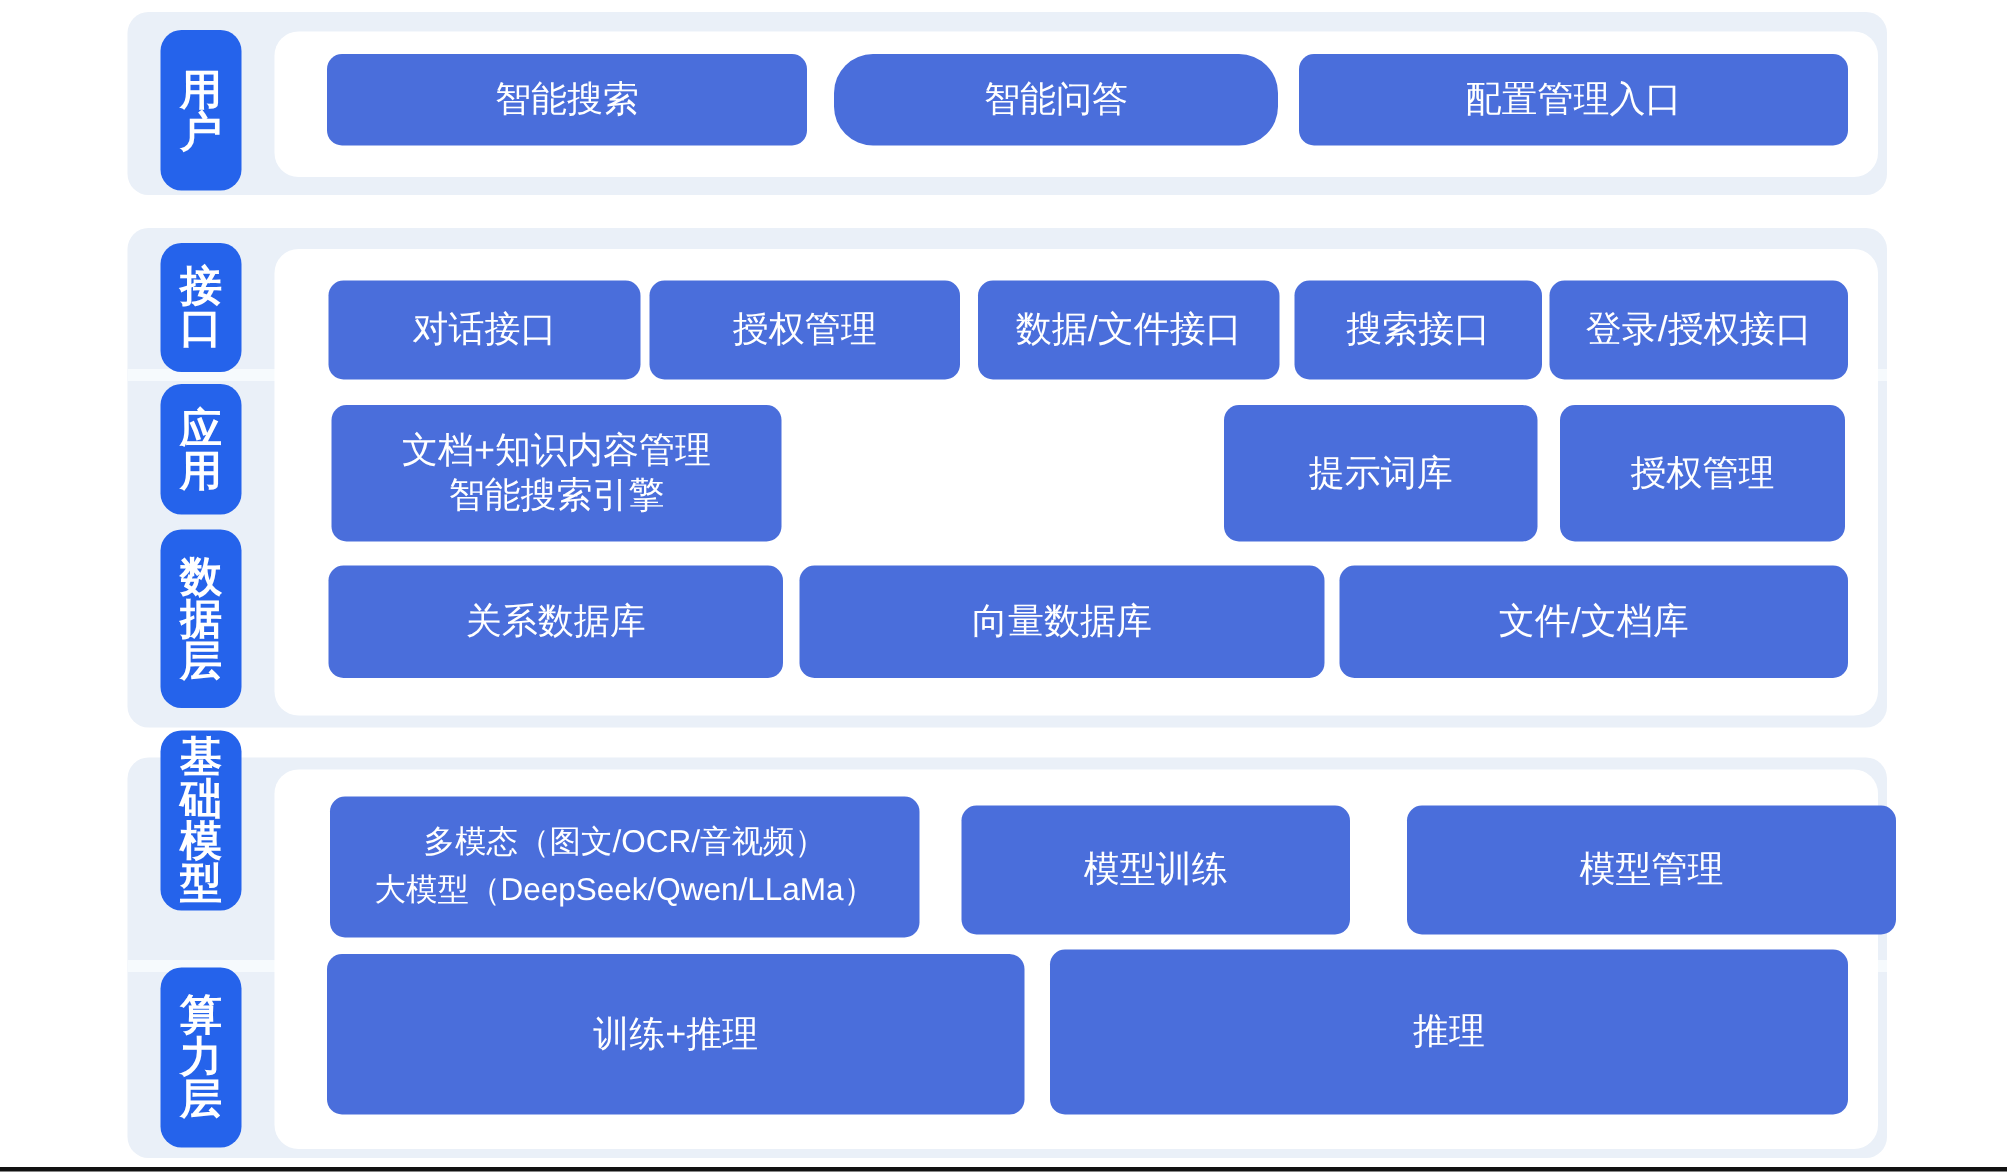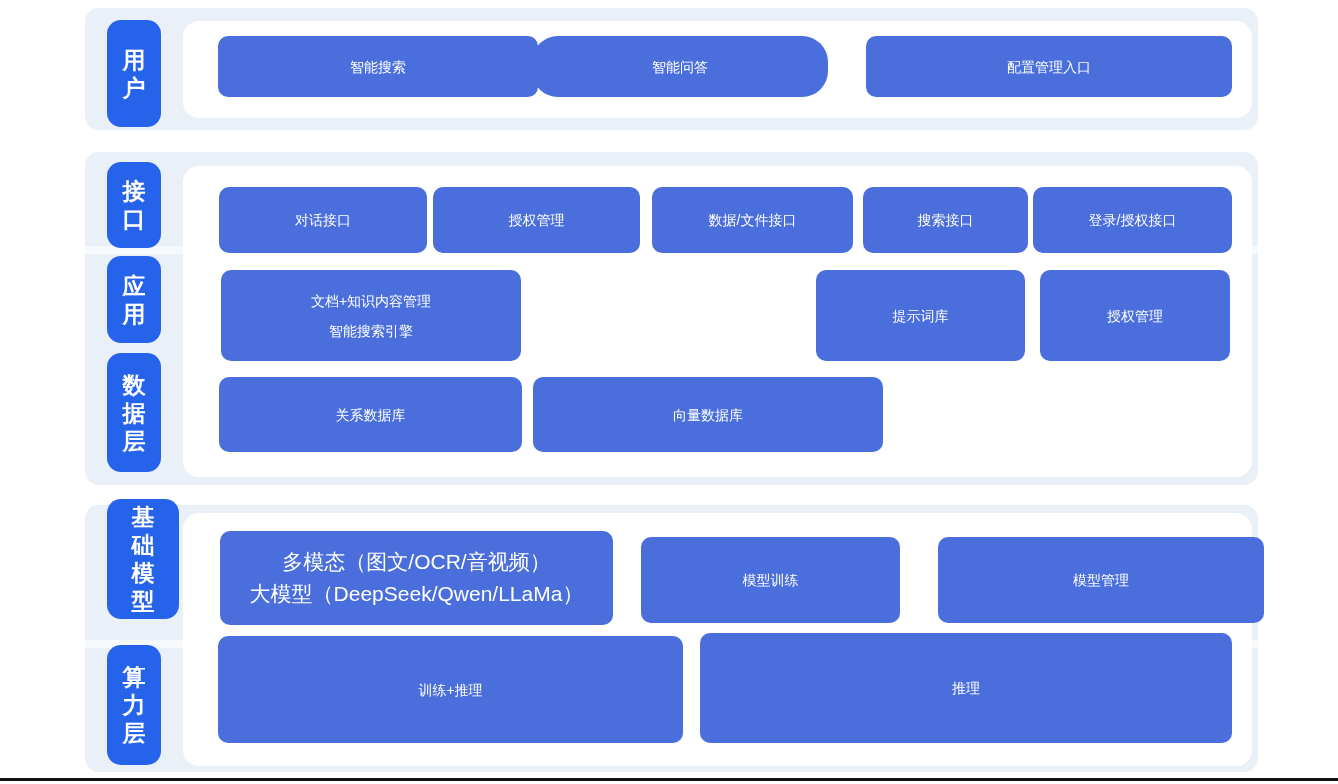--- a/index.html
+++ b/index.html
@@ -5,43 +5,43 @@
   html,body{margin:0;padding:0;background:#fff;}
   #page{
     position:relative;width:1338px;height:784px;background:#ffffff;overflow:hidden;
     font-family:"Liberation Sans","DejaVu Sans",sans-serif;
   }
   .card{position:absolute;background:#EAF0F8;border-radius:14px;}
   .stripe{position:absolute;background:#F6FAFD;}
   .panel{position:absolute;background:#FFFFFF;border-radius:16px;}
   .vlabel{
     position:absolute;background:#2563EB;border-radius:14px;color:#fff;
-    font-weight:700;font-size:23px;line-height:28px;
+    font-weight:700;font-size:28px;line-height:28px;
     display:flex;align-items:center;justify-content:center;text-align:center;
     padding:0 14px;box-sizing:border-box;word-break:break-all;
   }
   .bbox{
     position:absolute;background:#4A6EDB;border-radius:10px;color:#fff;
-    font-size:14px;display:flex;flex-direction:column;align-items:center;justify-content:center;
+    font-size:24px;display:flex;flex-direction:column;align-items:center;justify-content:center;
     text-align:center;line-height:30px;
   }
   .bbox .ln{display:block;}
   .bigtext{font-size:21px;}
   #bottom-line{position:absolute;left:0;top:778px;width:1338px;height:3px;background:#111111;}
 </style>
 </head>
 <body>
 
 <div id="page">
 
   <div class="card" style="left:85px;top:8px;width:1173px;height:122px;"></div>
   <div class="panel" style="left:183px;top:21px;width:1069px;height:97px;"></div>
   <div class="vlabel" style="left:107px;top:20px;width:54px;height:107px;">用户</div>
   <div class="bbox" style="left:218px;top:36px;width:320px;height:61px;">智能搜索</div>
-  <div class="bbox" style="left:532px;top:36px;width:296px;height:61px;border-radius:26px;">智能问答</div>
+  <div class="bbox" style="left:556px;top:36px;width:296px;height:61px;border-radius:26px;">智能问答</div>
   <div class="bbox" style="left:866px;top:36px;width:366px;height:61px;">配置管理入口</div>
 
   <div class="card" style="left:85px;top:152px;width:1173px;height:333px;"></div>
   <div class="stripe" style="left:85px;top:246px;width:1173px;height:8px;"></div>
   <div class="panel" style="left:183px;top:166px;width:1069px;height:311px;"></div>
   <div class="vlabel" style="left:107px;top:162px;width:54px;height:86px;">接口</div>
   <div class="vlabel" style="left:107px;top:256px;width:54px;height:87px;">应用</div>
   <div class="vlabel" style="left:107px;top:353px;width:54px;height:119px;">数据层</div>
 
   <div class="bbox" style="left:219px;top:187px;width:208px;height:66px;">对话接口</div>
@@ -52,25 +52,26 @@
 
   <div class="bbox" style="left:221px;top:270px;width:300px;height:91px;">
     <span class="ln">文档+知识内容管理</span>
     <span class="ln">智能搜索引擎</span>
   </div>
   <div class="bbox" style="left:816px;top:270px;width:209px;height:91px;">提示词库</div>
   <div class="bbox" style="left:1040px;top:270px;width:190px;height:91px;">授权管理</div>
 
   <div class="bbox" style="left:219px;top:377px;width:303px;height:75px;">关系数据库</div>
   <div class="bbox" style="left:533px;top:377px;width:350px;height:75px;">向量数据库</div>
+  <div class="bbox" style="left:893px;top:377px;width:339px;height:75px;">文件/文档库</div>
 
   <div class="card" style="left:85px;top:505px;width:1173px;height:267px;"></div>
   <div class="stripe" style="left:85px;top:640px;width:1173px;height:8px;"></div>
   <div class="panel" style="left:183px;top:513px;width:1069px;height:253px;"></div>
-  <div class="vlabel" style="left:107px;top:499px;width:72px;height:120px;">基础模型</div>
+  <div class="vlabel" style="left:107px;top:487px;width:54px;height:120px;">基础模型</div>
   <div class="vlabel" style="left:107px;top:645px;width:54px;height:120px;">算力层</div>
 
   <div class="bbox bigtext" style="left:220px;top:531px;width:393px;height:94px;line-height:32px;">
     <span class="ln">多模态（图文/OCR/音视频）</span>
     <span class="ln">大模型（DeepSeek/Qwen/LLaMa）</span>
   </div>
   <div class="bbox" style="left:641px;top:537px;width:259px;height:86px;">模型训练</div>
   <div class="bbox" style="left:938px;top:537px;width:326px;height:86px;">模型管理</div>
 
   <div class="bbox" style="left:218px;top:636px;width:465px;height:107px;">训练+推理</div>

